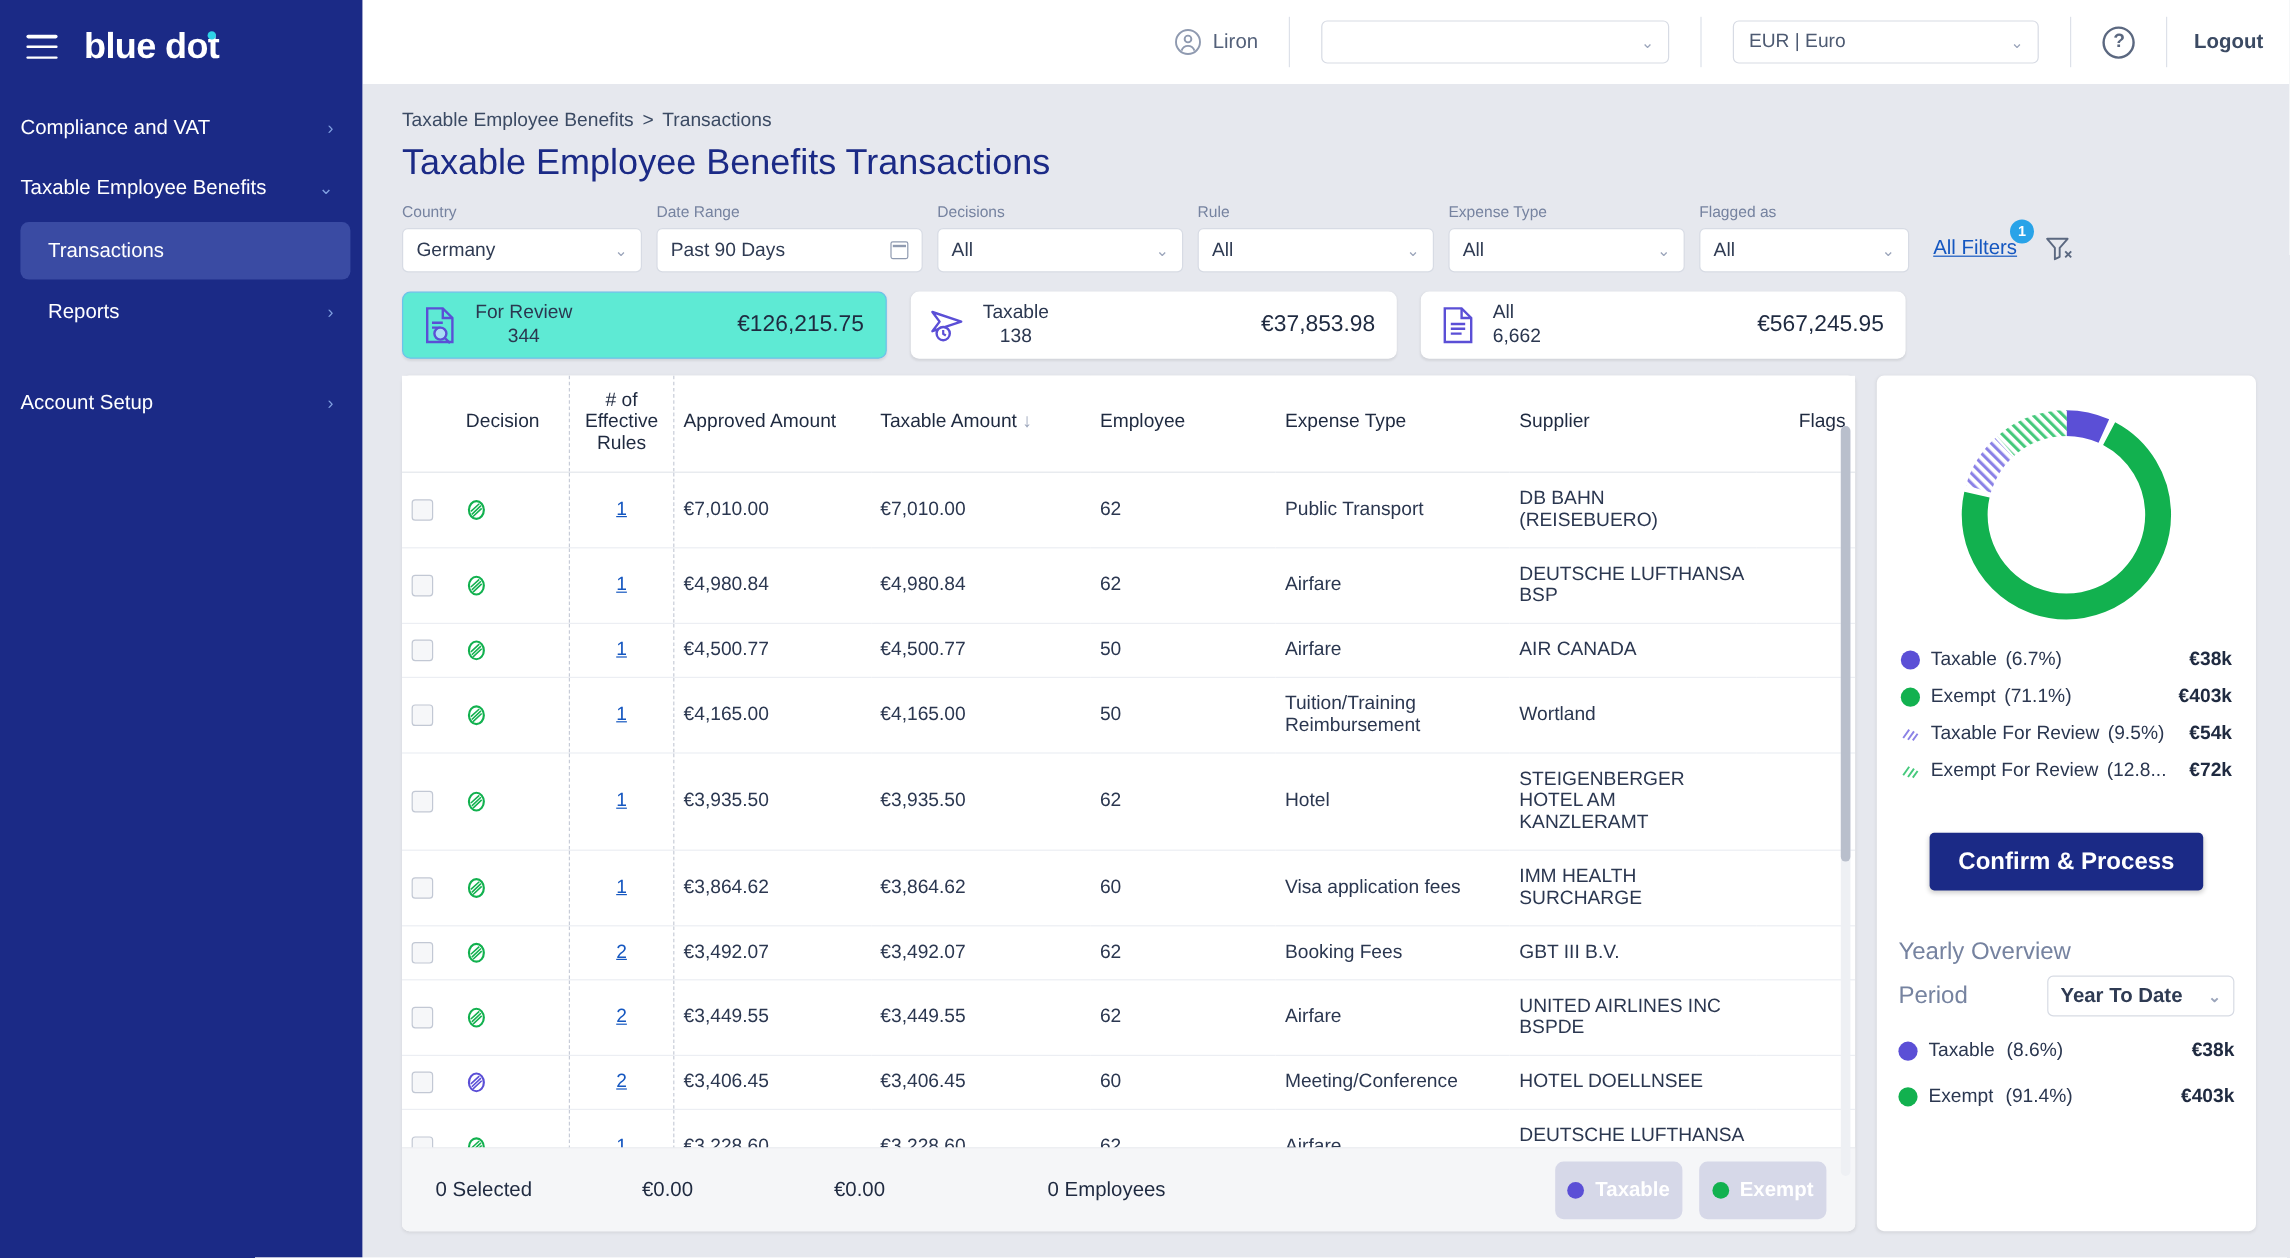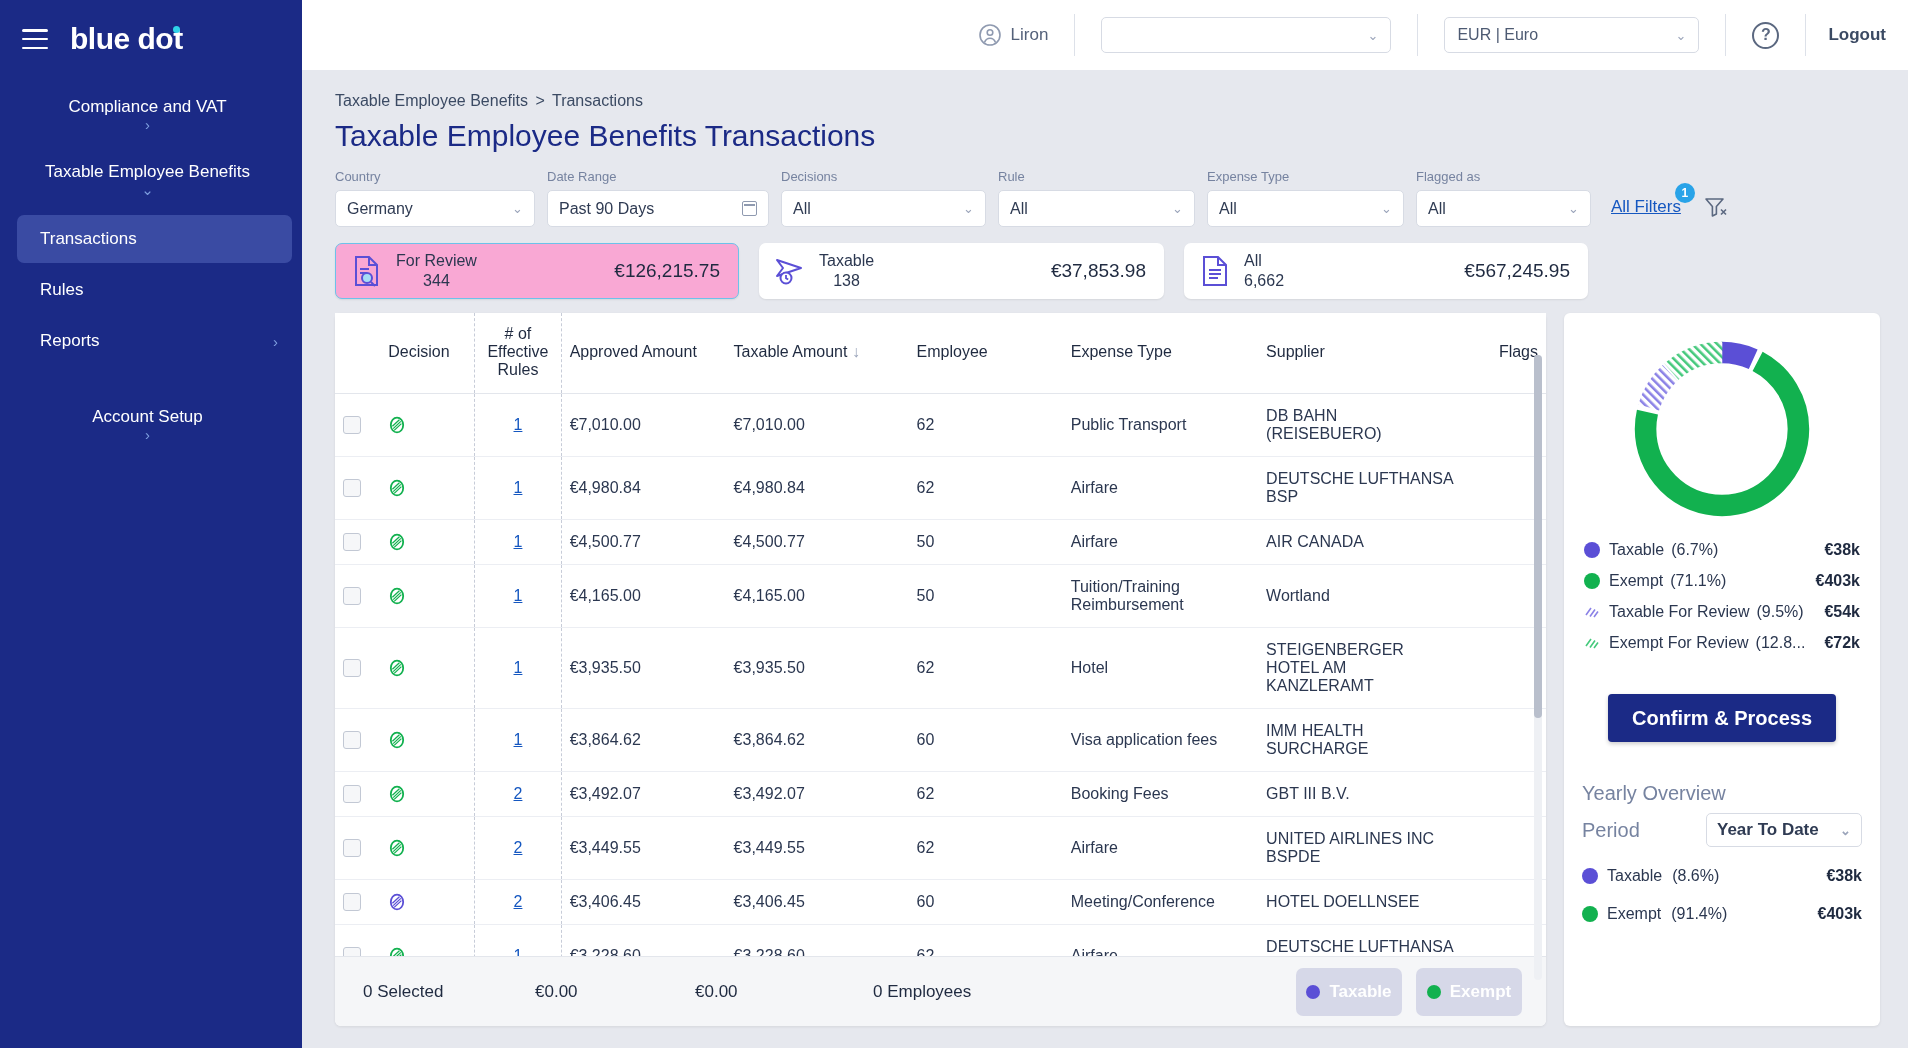--- a/index.html
+++ b/index.html
@@ -19,22 +19,22 @@
     position: relative;
   }
   .sb-top { display: flex; align-items: center; gap: 22px; padding: 22px 0 26px 22px; }
   .hamburger { width: 26px; height: 20px; display: flex; flex-direction: column;
     justify-content: space-between; cursor: pointer; }
   .hamburger span { display: block; height: 2.5px; background: #fff; border-radius: 2px; }
   .logo { font-size: 30px; font-weight: 700; letter-spacing: -0.5px; position: relative; }
   .logo .dotmark { position: absolute; right: 3px; top: 4px; width: 7px; height: 7px;
     border-radius: 50%; background: #2fd3e8; }
   .sb-group {
-    display: flex; align-items: center; justify-content: flex-end;
-    padding: 15px 24px 15px 17px; font-size: 17px; cursor: pointer; flex-direction: column;
+    display: flex; align-items: center; justify-content: space-between;
+    padding: 15px 24px 15px 17px; font-size: 17px; cursor: pointer;
   }
   .sb-group .chev { color: #7f9fe0; font-size: 15px; line-height: 1; }
   .sb-item {
     margin: 3px 10px 3px 17px; padding: 14px 0 14px 23px;
     font-size: 17px; border-radius: 7px; cursor: pointer;
     display: flex; align-items: center; justify-content: space-between;
   }
   .sb-item.active { background: #3a4ba3; }
   .sb-item .chev { color: #7f9fe0; font-size: 15px; padding-right: 14px; }
   .sb-spacer { height: 24px; }
@@ -101,21 +101,21 @@
     display: flex; align-items: center; justify-content: center; font-weight: 700; }
   .funnel { cursor: pointer; }
 
   
   .cards { display: flex; gap: 20px; margin-bottom: 14px; }
   .card {
     height: 56px; background: #fff; border-radius: 7px;
     display: flex; align-items: center; padding: 0 18px 0 14px;
     box-shadow: 0 1px 2px rgba(0,0,0,.08); cursor: pointer;
   }
-  .card.sel { background: #f9a8d4; border: 1px solid #6cc2ea; }
+  .card.sel { background: #5eead4; border: 1px solid #6cc2ea; }
   .card-icon { width: 34px; min-width: 34px; margin-right: 12px;
     display: flex; align-items: center; justify-content: center; }
   .card-text { display: flex; flex-direction: column; gap: 2px; }
   .card-title { font-size: 16px; color: #2b3750; }
   .card-count { font-size: 16px; color: #2b3750; text-align: center; }
   .card-amt { margin-left: auto; font-size: 19px; color: #1f2a40; padding-left: 30px; }
   .c1 { width: 404px; }
   .c2 { width: 405px; }
   .c3 { width: 404px; }
 
@@ -221,23 +221,20 @@
       <span class="chev">›</span>
     </div>
 
     <div class="sb-group">
       <span>Taxable Employee Benefits</span>
       <span class="chev">⌄</span>
     </div>
 
     <div class="sb-item active">
       <span>Transactions</span>
-    </div>
-    <div class="sb-item">
-      <span>Rules</span>
     </div>
     <div class="sb-item">
       <span>Reports</span>
       <span class="chev">›</span>
     </div>
 
     <div class="sb-spacer"></div>
 
     <div class="sb-group">
       <span>Account Setup</span>

